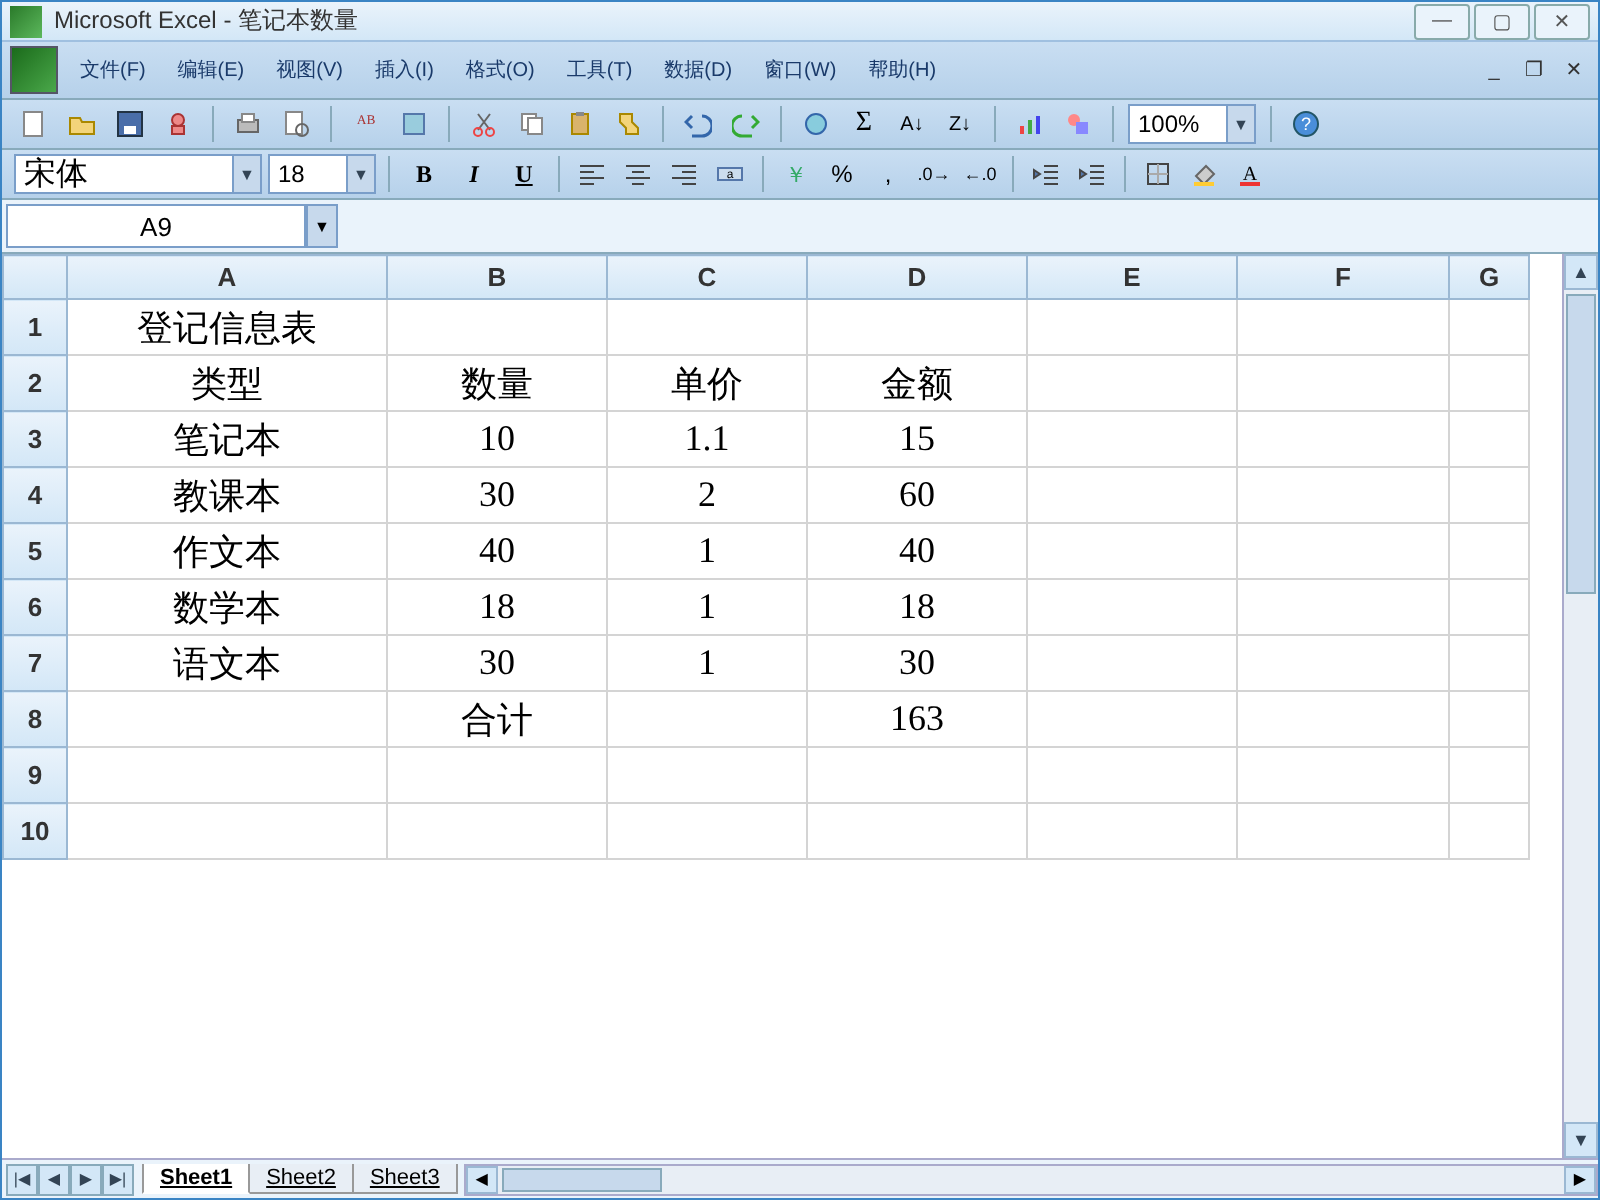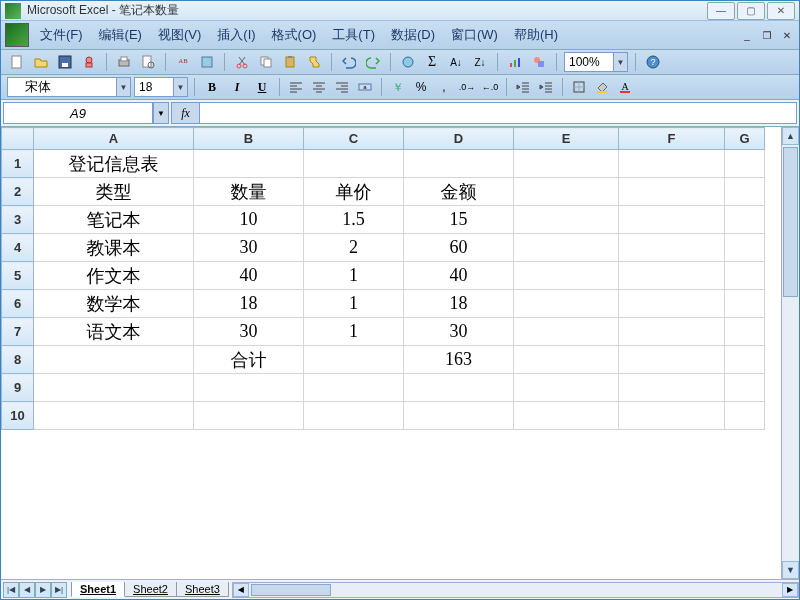--- a/index.html
+++ b/index.html
@@ -6,34 +6,34 @@
 body { font-family: "Microsoft YaHei", Arial, sans-serif; font-size: 12px; background: #fff; overflow: hidden; width: 800px; height: 600px; }
 .window { width: 800px; height: 600px; border: 1px solid #3a84c4; display: flex; flex-direction: column; }
 .titlebar { height: 20px; background: linear-gradient(#eaf3fb, #d3e7f7); display: flex; align-items: center; padding: 0 4px; border-bottom: 1px solid #a0c0e0; }
 .titlebar-icon { width: 16px; height: 16px; background: linear-gradient(135deg,#2a7a2a,#5cb85c); margin-right: 6px; }
 .titlebar-text { flex: 1; font-size: 12px; color: #333; }
 .titlebar-btns { display: flex; gap: 2px; }
 .titlebar-btn { width: 28px; height: 18px; border: 1px solid #8aa; background: #eaf3fb; display: flex; align-items: center; justify-content: center; font-size: 10px; color: #555; border-radius: 2px; }
 .menubar-wrap { background: linear-gradient(#c9def2,#b6d1ea); border-bottom: 1px solid #8ab; padding: 2px 4px; display: flex; align-items: center; }
 .app-icon { width: 24px; height: 24px; background: linear-gradient(135deg,#1b6b1b,#4aa84a); border: 1px solid #556; margin-right: 4px; }
 .menubar { display: flex; gap: 2px; flex: 1; }
-.menu-item { padding: 3px 7px; font-size: 13px; color: #1a3a6a; border-radius: 2px; }
+.menu-item { padding: 3px 7px; font-size: 10px; color: #1a3a6a; border-radius: 2px; }
 .mdi-btns { display: flex; gap: 4px; margin-left: auto; }
 .mdi-btn { width: 16px; height: 14px; font-size: 10px; color: #333; display: flex; align-items: center; justify-content: center; }
 .toolbar { background: linear-gradient(#c9def2,#b6d1ea); border-bottom: 1px solid #8ab; padding: 2px 6px; display: flex; align-items: center; gap: 4px; flex-wrap: nowrap; overflow: hidden; }
 .tb-btn { width: 20px; height: 20px; display: flex; align-items: center; justify-content: center; border: 1px solid transparent; font-size: 12px; }
 .tb-sep { width: 1px; height: 18px; background: #8ab; margin: 0 3px; }
 .tb-icon { width: 14px; height: 14px; }
 .fmt-toolbar { background: linear-gradient(#c9def2,#b6d1ea); border-bottom: 1px solid #8ab; padding: 2px 6px; display: flex; align-items: center; gap: 3px; }
-.font-box { height: 20px; border: 1px solid #7a9ec9; background: #fff; padding: 0 17px; font-size: 13px; display: flex; align-items: center; min-width: 110px; }
+.font-box { height: 20px; border: 1px solid #7a9ec9; background: #fff; padding: 0 4px; font-size: 16px; display: flex; align-items: center; min-width: 110px; }
 .size-box { height: 20px; border: 1px solid #7a9ec9; background: #fff; padding: 0 4px; font-size: 12px; display: flex; align-items: center; min-width: 40px; }
 .dd-arrow { width: 14px; height: 20px; background: #c7d9ec; border: 1px solid #7a9ec9; border-left: none; display: flex; align-items: center; justify-content: center; font-size: 8px; color: #345; }
 .fmt-btn { min-width: 22px; height: 20px; display: flex; align-items: center; justify-content: center; font-weight: bold; font-family: "Times New Roman", serif; }
 .name-formula { display: flex; border-bottom: 1px solid #8ab; background: #eaf3fb; }
-.name-box { width: 150px; height: 22px; background: #fff; border: 1px solid #7a9ec9; margin: 2px; display: flex; align-items: center; justify-content: center; font-family: Arial; font-size: 13px; font-style: italic; }
+.name-box { width: 150px; height: 22px; background: #fff; border: 1px solid #7a9ec9; margin: 2px; display: flex; align-items: center; justify-content: center; font-family: Arial; font-size: 13px; }
 .name-dd { width: 16px; height: 22px; background: #c7d9ec; border: 1px solid #7a9ec9; margin: 2px 0 2px -2px; display: flex; align-items: center; justify-content: center; font-size: 8px; }
 .fx-area { flex: 1; display: flex; align-items: center; background: #fff; border: 1px solid #7a9ec9; margin: 2px; }
 .fx-label { width: 28px; font-style: italic; font-family: serif; text-align: center; background: #c7d9ec; border-right: 1px solid #7a9ec9; height: 100%; display: flex; align-items: center; justify-content: center; }
 .fx-input { flex: 1; height: 100%; padding: 0 4px; }
 .grid-area { flex: 1; display: flex; overflow: hidden; background: #fff; }
 .grid { flex: 1; position: relative; overflow: hidden; }
 table.sheet { border-collapse: collapse; table-layout: fixed; }
 .colhdr, .rowhdr, .corner { background: linear-gradient(#eaf3fb,#d3e7f7); border: 1px solid #9bb8d3; font-family: Arial; font-size: 13px; text-align: center; color: #333; }
 .colhdr { height: 22px; }
 .corner { width: 32px; height: 22px; }
@@ -285,24 +285,20 @@
         <svg class="tb-icon" viewBox="0 0 14 14">
           <text x="7" y="10" text-anchor="middle" font-size="10" font-family="serif">A</text>
           <rect x="2" y="11" width="10" height="2" fill="#e33"></rect>
         </svg>
       </div>
   </div>
 
   <div class="name-formula">
     <div class="name-box">A9</div>
     <div class="name-dd">▼</div>
-    <div class="fx-area">
-      <div class="fx-label">fx</div>
-      <div class="fx-input"></div>
-    </div>
   </div>
 
   <div class="grid-area">
     <div class="grid">
       <table class="sheet" id="sheet">
           <tbody>
             <tr>
               <th class="corner"></th>
               <th class="colhdr" style="width:160px">A</th>
               <th class="colhdr" style="width:110px">B</th>
@@ -329,21 +325,21 @@
               <td class="cell">单价</td>
               <td class="cell">金额</td>
               <td class="cell"></td>
               <td class="cell"></td>
               <td class="cell"></td>
             </tr>
             <tr>
               <th class="rowhdr">3</th>
               <td class="cell">笔记本</td>
               <td class="cell">10</td>
-              <td class="cell">1.5</td>
+              <td class="cell">1.1</td>
               <td class="cell">15</td>
               <td class="cell"></td>
               <td class="cell"></td>
               <td class="cell"></td>
             </tr>
             <tr>
               <th class="rowhdr">4</th>
               <td class="cell">教课本</td>
               <td class="cell">30</td>
               <td class="cell">2</td>

